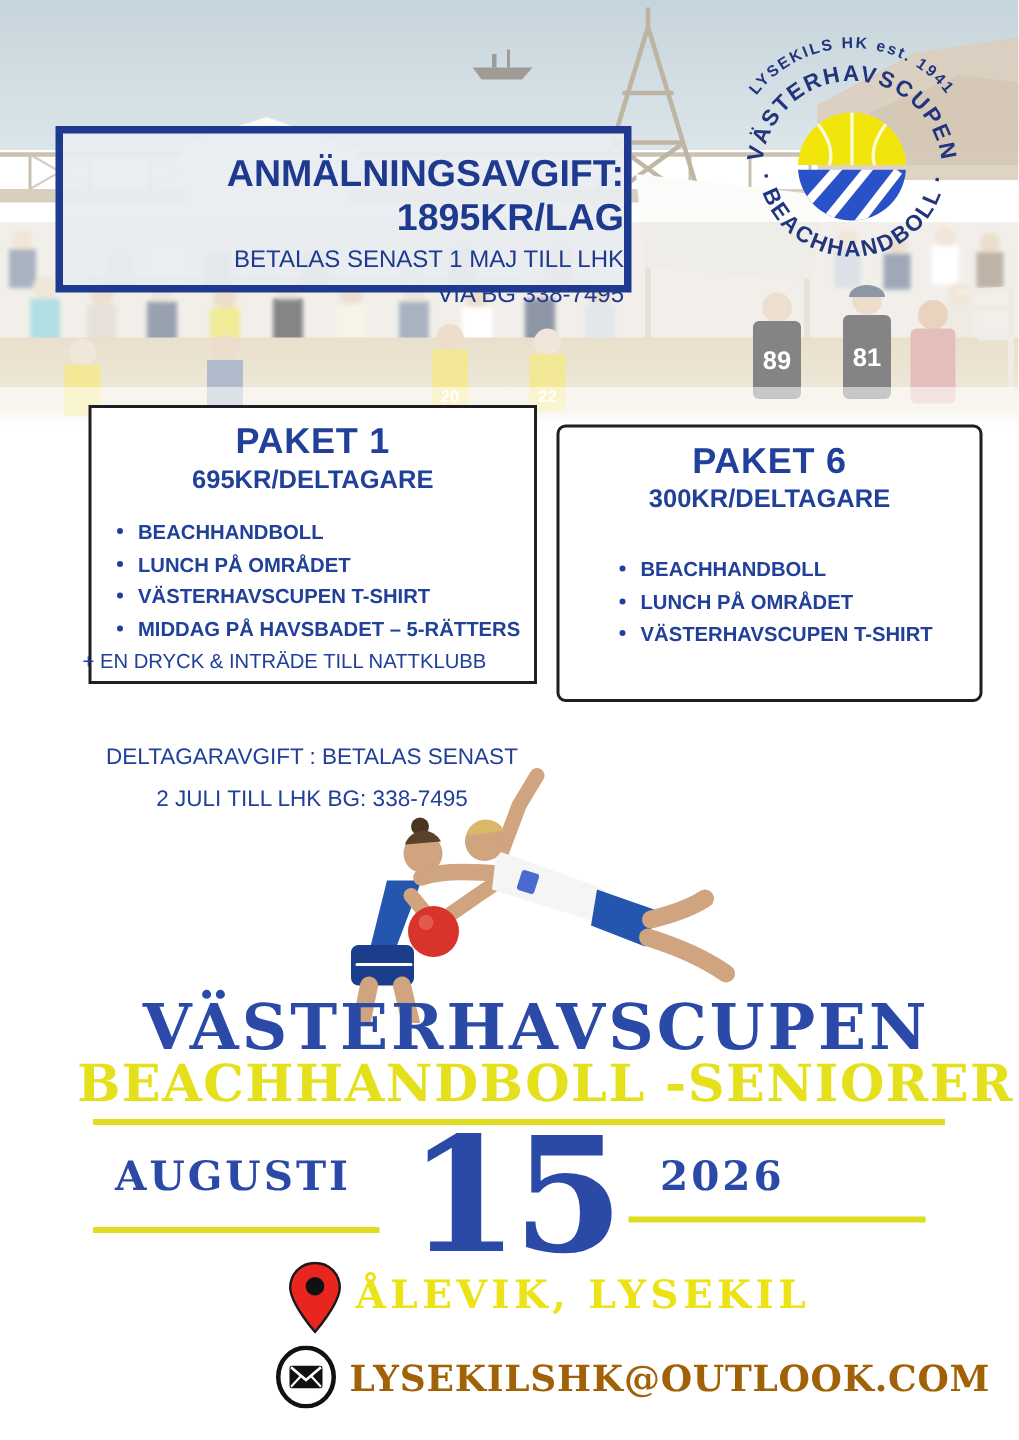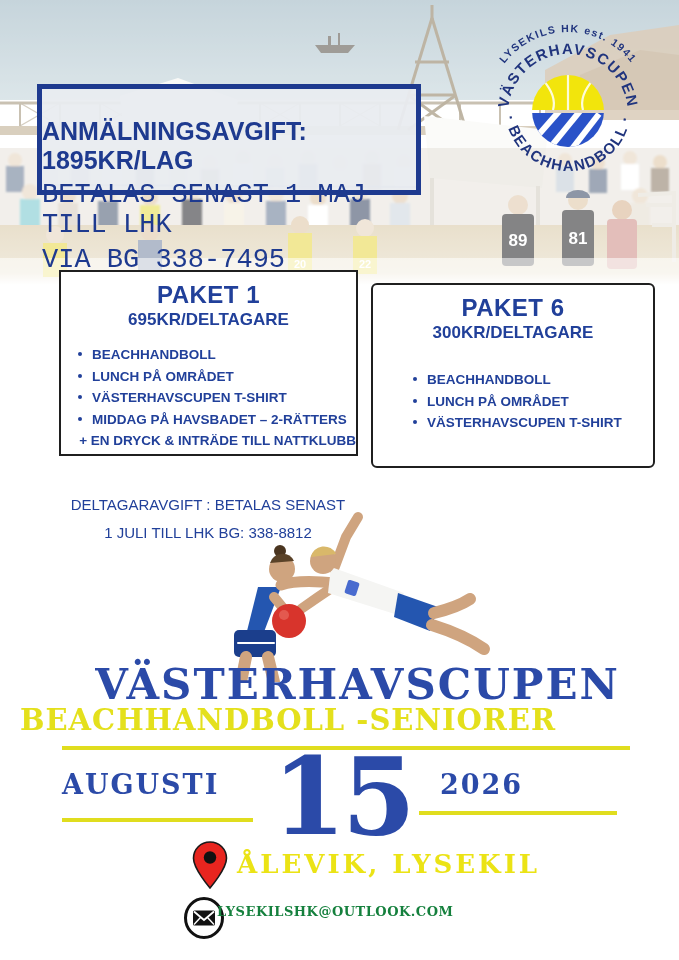--- a/index.html
+++ b/index.html
@@ -8,86 +8,86 @@
   .poster {
     position:relative; width:679px; height:960px; margin:0 auto;
     background:#fff; overflow:hidden;
   }
   
   .hero { position:absolute; left:0; top:0; width:679px; height:285px; }
   
   .fee-box {
     position:absolute; left:37px; top:84px; width:384px; height:111px;
     border:5px solid #1e3a8f; background:rgba(233,236,240,0.95);
-    text-align:left; padding-top:28px; z-index:3;
+    text-align:right; padding-top:13px; z-index:3;
   }
   .fee-line1 { font-size:25px; font-weight:bold; color:#1e3a8f; letter-spacing:0px; }
-  .fee-line2, .fee-line3 { font-size:27px; color:#1e3a8f; margin-top:5px;font-family:Liberation Mono, monospace; }
+  .fee-line2, .fee-line3 { font-size:16px; color:#1e3a8f; margin-top:5px; }
   
   .logo { position:absolute; left:477px; top:8px; width:182px; height:202px; z-index:3; }
   
   .pkg {
     position:absolute; background:#fff; border:2px solid #1f1f1f;
     color:#21409a; z-index:2;
   }
   .pkg1 { left:59px; top:270px; width:299px; height:186px; }
   .pkg2 { left:371px; top:283px; width:284px; height:185px; border-radius:6px; }
   .pkg-title { text-align:center; font-size:24px; font-weight:bold; margin-top:9px; letter-spacing:0.5px; }
   .pkg-price { text-align:center; font-size:17px; font-weight:bold; margin-top:1px; }
   .pkg-list { list-style:none; margin-top:14px; font-size:13.5px; font-weight:bold; }
   .pkg1 .pkg-list { padding-left:17px; }
   .pkg2 .pkg-list { padding-left:40px; margin-top:26px; }
   .pkg-list li { position:relative; padding-left:14px; line-height:1.6; }
   .pkg-list li::before {
     content:""; position:absolute; left:0; top:8px; width:4px; height:4px;
     border-radius:50%; background:#21409a;
   }
-  .pkg-extra { font-size:13.5px; font-weight:bold; text-align:right; line-height:1.6; margin-left:-6px; }
+  .pkg-extra { font-size:13.5px; font-weight:normal; text-align:left; line-height:1.6; margin-left:-6px; }
   
   .note {
     position:absolute; left:40px; top:491px; width:336px; text-align:center;
     color:#21409a; font-size:15px; font-weight:normal; line-height:1.85; z-index:2;
   }
   
   .players { position:absolute; left:186px; top:497px; width:320px; height:185px; z-index:1; }
   
   .slab { font-family:"DejaVu Serif","Liberation Serif",serif; font-weight:bold;text-align:center; }
   .main-title {
     position:absolute; left:35px; top:660px; width:645px; text-align:center;
     font-size:42px; color:#2b4aa8; letter-spacing:2px; z-index:4;
   }
   .sub-title {
-    position:absolute; left:20px; top:703px; width:656px; text-align:left;
-    font-size:29px; color:#e4e01c; letter-spacing:1px; z-index:4;
+    position:absolute; left:20px; top:703px; width:656px; text-align:right;
+    font-size:34px; color:#e4e01c; letter-spacing:1px; z-index:4;
   }
   .yline { position:absolute; background:#e0dd1e; height:4px; z-index:2; }
   .yline-full { left:62px; top:746px; width:568px; }
   .yline-left { left:62px; top:818px; width:191px; }
   .yline-right { left:419px; top:811px; width:198px; }
   .date-month {
-    position:absolute; left:62px; top:769px; width:172px; text-align:left;
+    position:absolute; left:62px; top:769px; width:172px; text-align:right;
     font-size:27px; color:#2b4aa8; letter-spacing:2px;
   }
   .date-day {
     position:absolute; left:262px; top:744px; width:160px; text-align:center;
     font-size:106px; line-height:1; color:#2b4aa8; letter-spacing:-4px;
   }
   .date-year {
     position:absolute; left:440px; top:769px; width:140px; text-align:left;
     font-size:27px; color:#2b4aa8; letter-spacing:2px;
   }
   
   .pin { position:absolute; left:192px; top:841px; width:36px; height:48px; z-index:2; }
   .location {
     position:absolute; left:237px; top:849px; font-size:26px; color:#ebe315;
     letter-spacing:3px; z-index:2;
   }
   .mail-icon { position:absolute; left:183px; top:897px; width:42px; height:42px; z-index:2; }
   .email {
-    position:absolute; left:217px; top:904px; font-size:13px; color:#15803d;
+    position:absolute; left:233px; top:904px; font-size:24px; color:#a16207;
     letter-spacing:0.5px; z-index:2;
   }
 </style>
 </head>
 <body>
 
 <div class="poster">
 
   <svg class="hero" viewBox="0 0 679 285" xmlns="http://www.w3.org/2000/svg">
     <defs>
@@ -312,38 +312,38 @@
     </text>
   </svg>
 
   <div class="pkg pkg1">
     <div class="pkg-title">PAKET 1</div>
     <div class="pkg-price">695KR/DELTAGARE</div>
     <ul class="pkg-list">
       <li>BEACHHANDBOLL</li>
       <li>LUNCH PÅ OMRÅDET</li>
       <li>VÄSTERHAVSCUPEN T-SHIRT</li>
-      <li>MIDDAG PÅ HAVSBADET – 2-RÄTTERS</li>
+      <li>MIDDAG PÅ HAVSBADET – 5-RÄTTERS</li>
     </ul>
     <div class="pkg-extra">+ EN DRYCK &amp; INTRÄDE TILL NATTKLUBB</div>
   </div>
 
   <div class="pkg pkg2">
     <div class="pkg-title">PAKET 6</div>
     <div class="pkg-price">300KR/DELTAGARE</div>
     <ul class="pkg-list">
       <li>BEACHHANDBOLL</li>
       <li>LUNCH PÅ OMRÅDET</li>
       <li>VÄSTERHAVSCUPEN T-SHIRT</li>
     </ul>
   </div>
 
   <div class="note">
     <div>DELTAGARAVGIFT : BETALAS SENAST</div>
-    <div>1 JULI TILL LHK BG: 338-8812</div>
+    <div>2 JULI TILL LHK BG: 338-7495</div>
   </div>
 
   <svg class="players" viewBox="0 0 320 185" xmlns="http://www.w3.org/2000/svg">
     <g stroke-linecap="round">
 
       <g>
         <path d="M95,90 L78,135 L60,138 L72,90 Z" fill="#2456b0"></path>
         <path d="M95,88 Q112,82 150,86" stroke="#cfa47f" stroke-width="11" fill="none"></path>
         <path d="M88,100 Q98,112 104,120" stroke="#cfa47f" stroke-width="10" fill="none"></path>
         <rect x="48" y="133" width="42" height="27" rx="5" fill="#1b3e8c"></rect>

